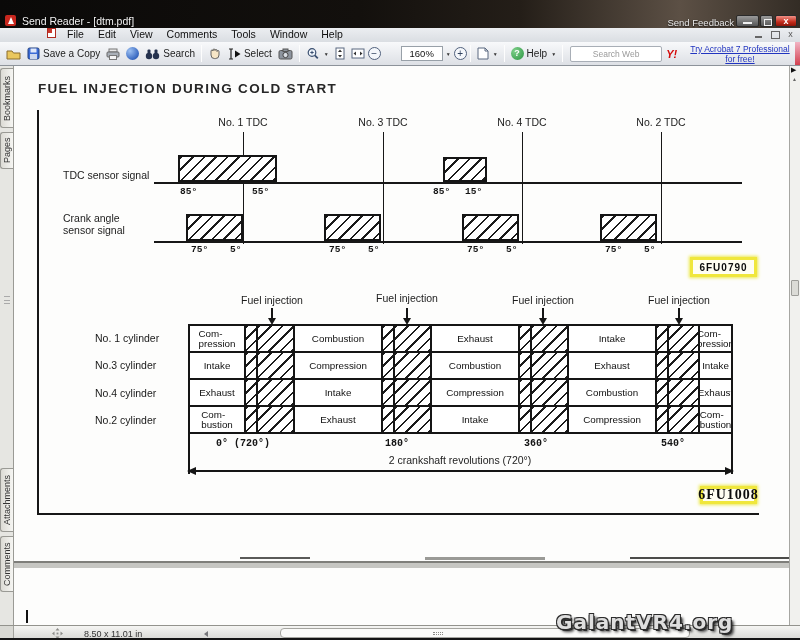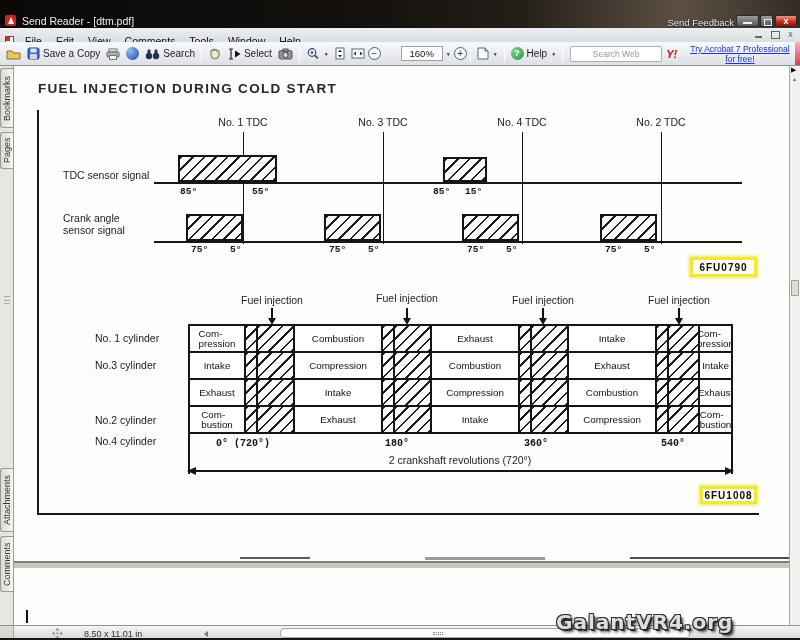--- a/index.html
+++ b/index.html
@@ -17,21 +17,21 @@
   .cap-btn { position:absolute; top:15px; height:12px; border-radius:2px; border:1px solid #2a2a2a; }
   #btn-min { right:41px; width:23px; background:linear-gradient(#9a9a9a,#565656); }
   #btn-min:before { content:""; position:absolute; left:6px; top:6px; width:9px; height:2px; background:#f0f0f0; }
   #btn-max { right:27px; width:13px; background:linear-gradient(#9a9a9a,#565656); }
   #btn-max:before { content:""; position:absolute; left:3px; top:3px; width:6px; height:5px; border:1px solid #f0f0f0; }
   #btn-close { right:3px; width:22px; background:linear-gradient(#f09086,#c22a1a 60%,#8e1408); color:#fff; font-size:9px; font-weight:bold; text-align:center; line-height:10px; }
 
   
   #menubar { position:absolute; left:0; top:28px; width:800px; height:26px;
     background:linear-gradient(#eceef1,#ccd1d7); border-bottom:1px solid #9aa0a7;
-    display:flex; align-items:center; font-size:10.5px; color:#101010; }
+    display:flex; align-items:flex-start; font-size:10.5px; color:#101010;padding-left:42px; }
   #pdf-icon { width:9px; height:10px; margin:0 4px 0 5px; background:#fff; border:1px solid #b02a20; position:relative; }
   #pdf-icon:before { content:""; position:absolute; left:0; top:0; width:4px; height:4px; background:#c8372b; }
   .menu-item { padding:0 7px; }
   #mdi-controls { position:absolute; right:4px; top:2px; display:flex; gap:5px; align-items:center; }
   .mdi-btn { width:11px; height:9px; position:relative; color:#555; font-size:9px; line-height:8px; text-align:center; }
   #mdi-min:before { content:""; position:absolute; left:2px; bottom:1px; width:7px; height:2px; background:#666; }
   #mdi-restore:before { content:""; position:absolute; left:2px; top:1px; width:7px; height:6px; border:1px solid #666; }
 
   
   #toolbar { position:absolute; left:0; top:42px; width:800px; height:24px;
@@ -326,21 +326,21 @@
     <div class="fi-head" style="left:254px; top:252px;"></div>
     <div class="fi-line" style="left:392px; top:242px;"></div>
     <div class="fi-head" style="left:389px; top:252px;"></div>
     <div class="fi-line" style="left:528px; top:242px;"></div>
     <div class="fi-head" style="left:525px; top:252px;"></div>
     <div class="fi-line" style="left:664px; top:242px;"></div>
     <div class="fi-head" style="left:661px; top:252px;"></div>
 
     <div class="cyl-label" style="top:266px;">No. 1 cylinder</div>
     <div class="cyl-label" style="top:293px;">No.3 cylinder</div>
-    <div class="cyl-label" style="top:321px;margin-top:48px;">No.4 cylinder</div>
+    <div class="cyl-label" style="top:321px;">No.4 cylinder</div>
     <div class="cyl-label" style="top:348px;">No.2 cylinder</div>
 
     <div id="ftable">
       <div class="frow">
         <div class="fcell w-c1">Com-
 pression</div>
         <div class="fcell w-n hatch"></div>
         <div class="fcell w-b hatch"></div>
         <div class="fcell w-c">Combustion</div>
         <div class="fcell w-n hatch"></div>
@@ -409,21 +409,21 @@
     <div class="deg ctr" style="left:659px; top:372px; font-size:10px;">540°</div>
 
     <div class="dtext ctr" style="left:446px; top:388px;">2 crankshaft revolutions (720°)</div>
     <div class="endtick" style="left:174px;"></div>
     <div class="endtick" style="left:717px;"></div>
     <div id="dblarrow">
       <div id="ah-left" class="ah"></div>
       <div id="ah-right" class="ah"></div>
     </div>
 
-    <div class="ycode" style="left:686px; top:420px; width:57px; height:18px; font-size:10px;">6FU1008</div>
+    <div class="ycode" style="left:686px; top:420px; width:57px; height:18px; font-size:14px;font-family:Liberation Serif, serif;">6FU1008</div>
 
     <div class="footrule" style="left:226px; top:491px; width:70px; background:#5a5a58;"></div>
     <div class="footrule" style="left:411px; top:491px; width:120px; background:#9a9a96; height:3px;"></div>
     <div class="footrule" style="left:616px; top:491px; width:159px; background:#4c4c4a;"></div>
     <div id="pagebreak-line"></div>
     <div id="pagebreak-band"></div>
     <div id="cursor-bar"></div>
   </div>
 
   <div id="vscroll">

